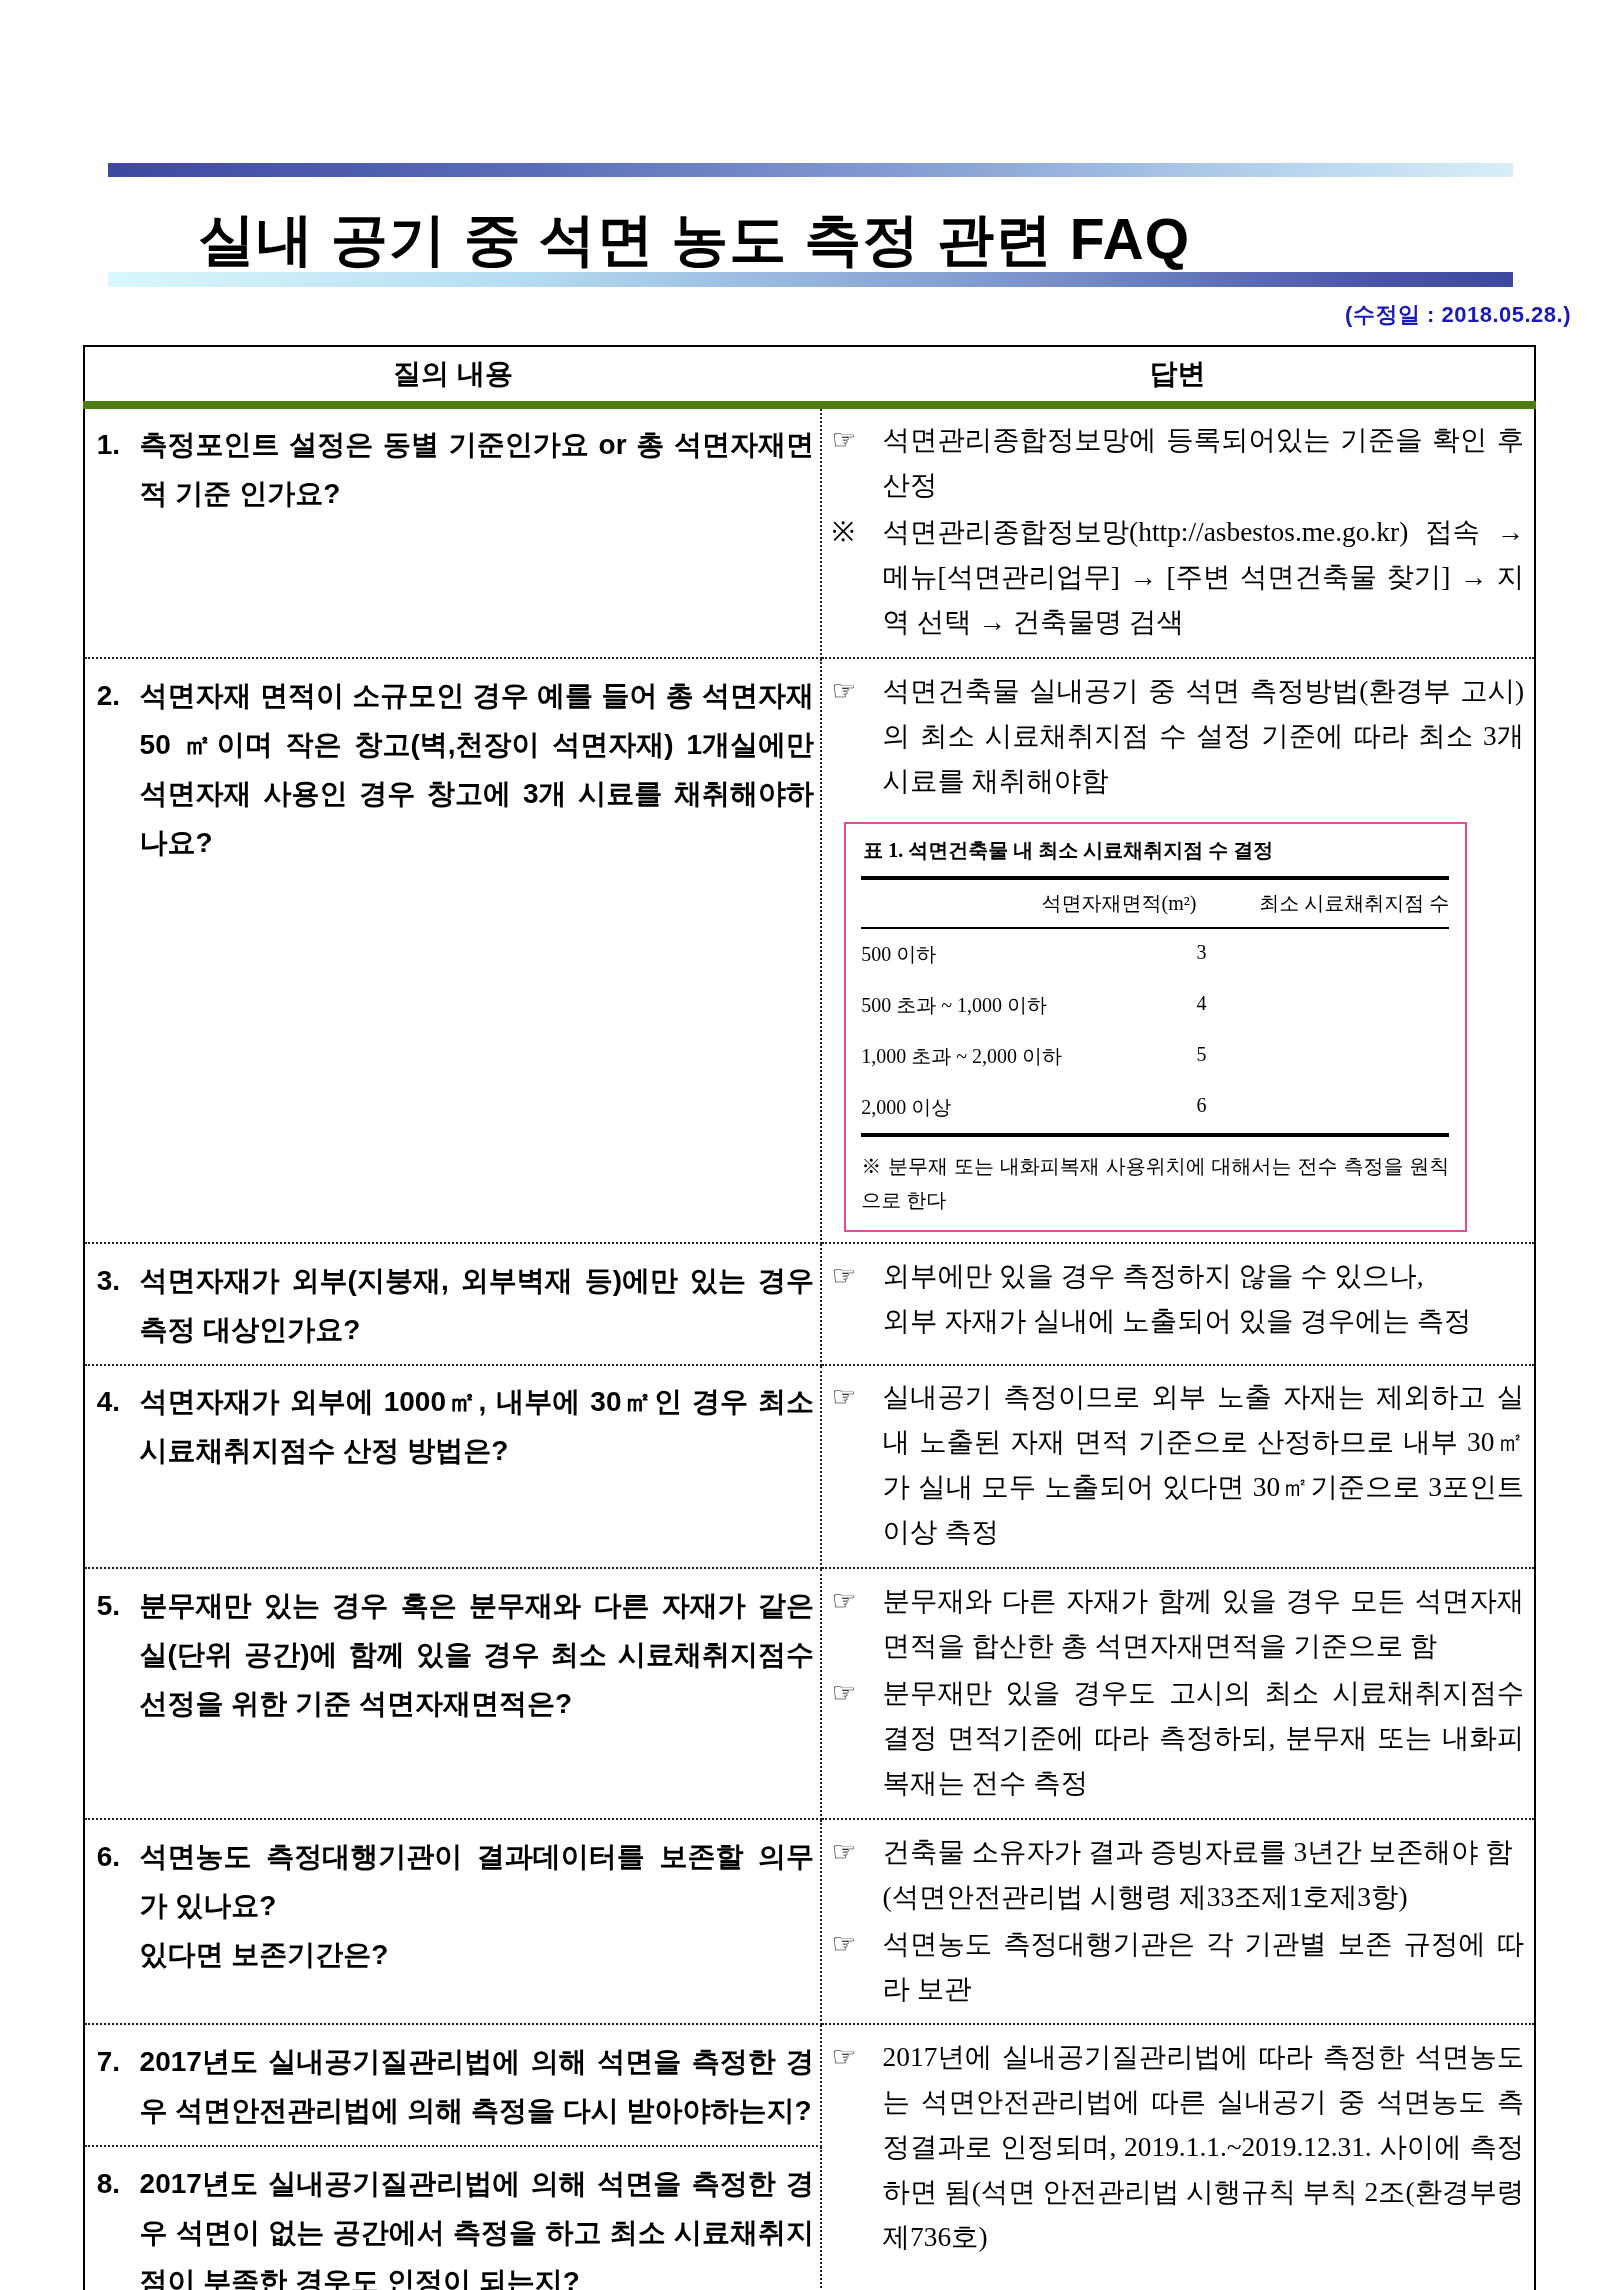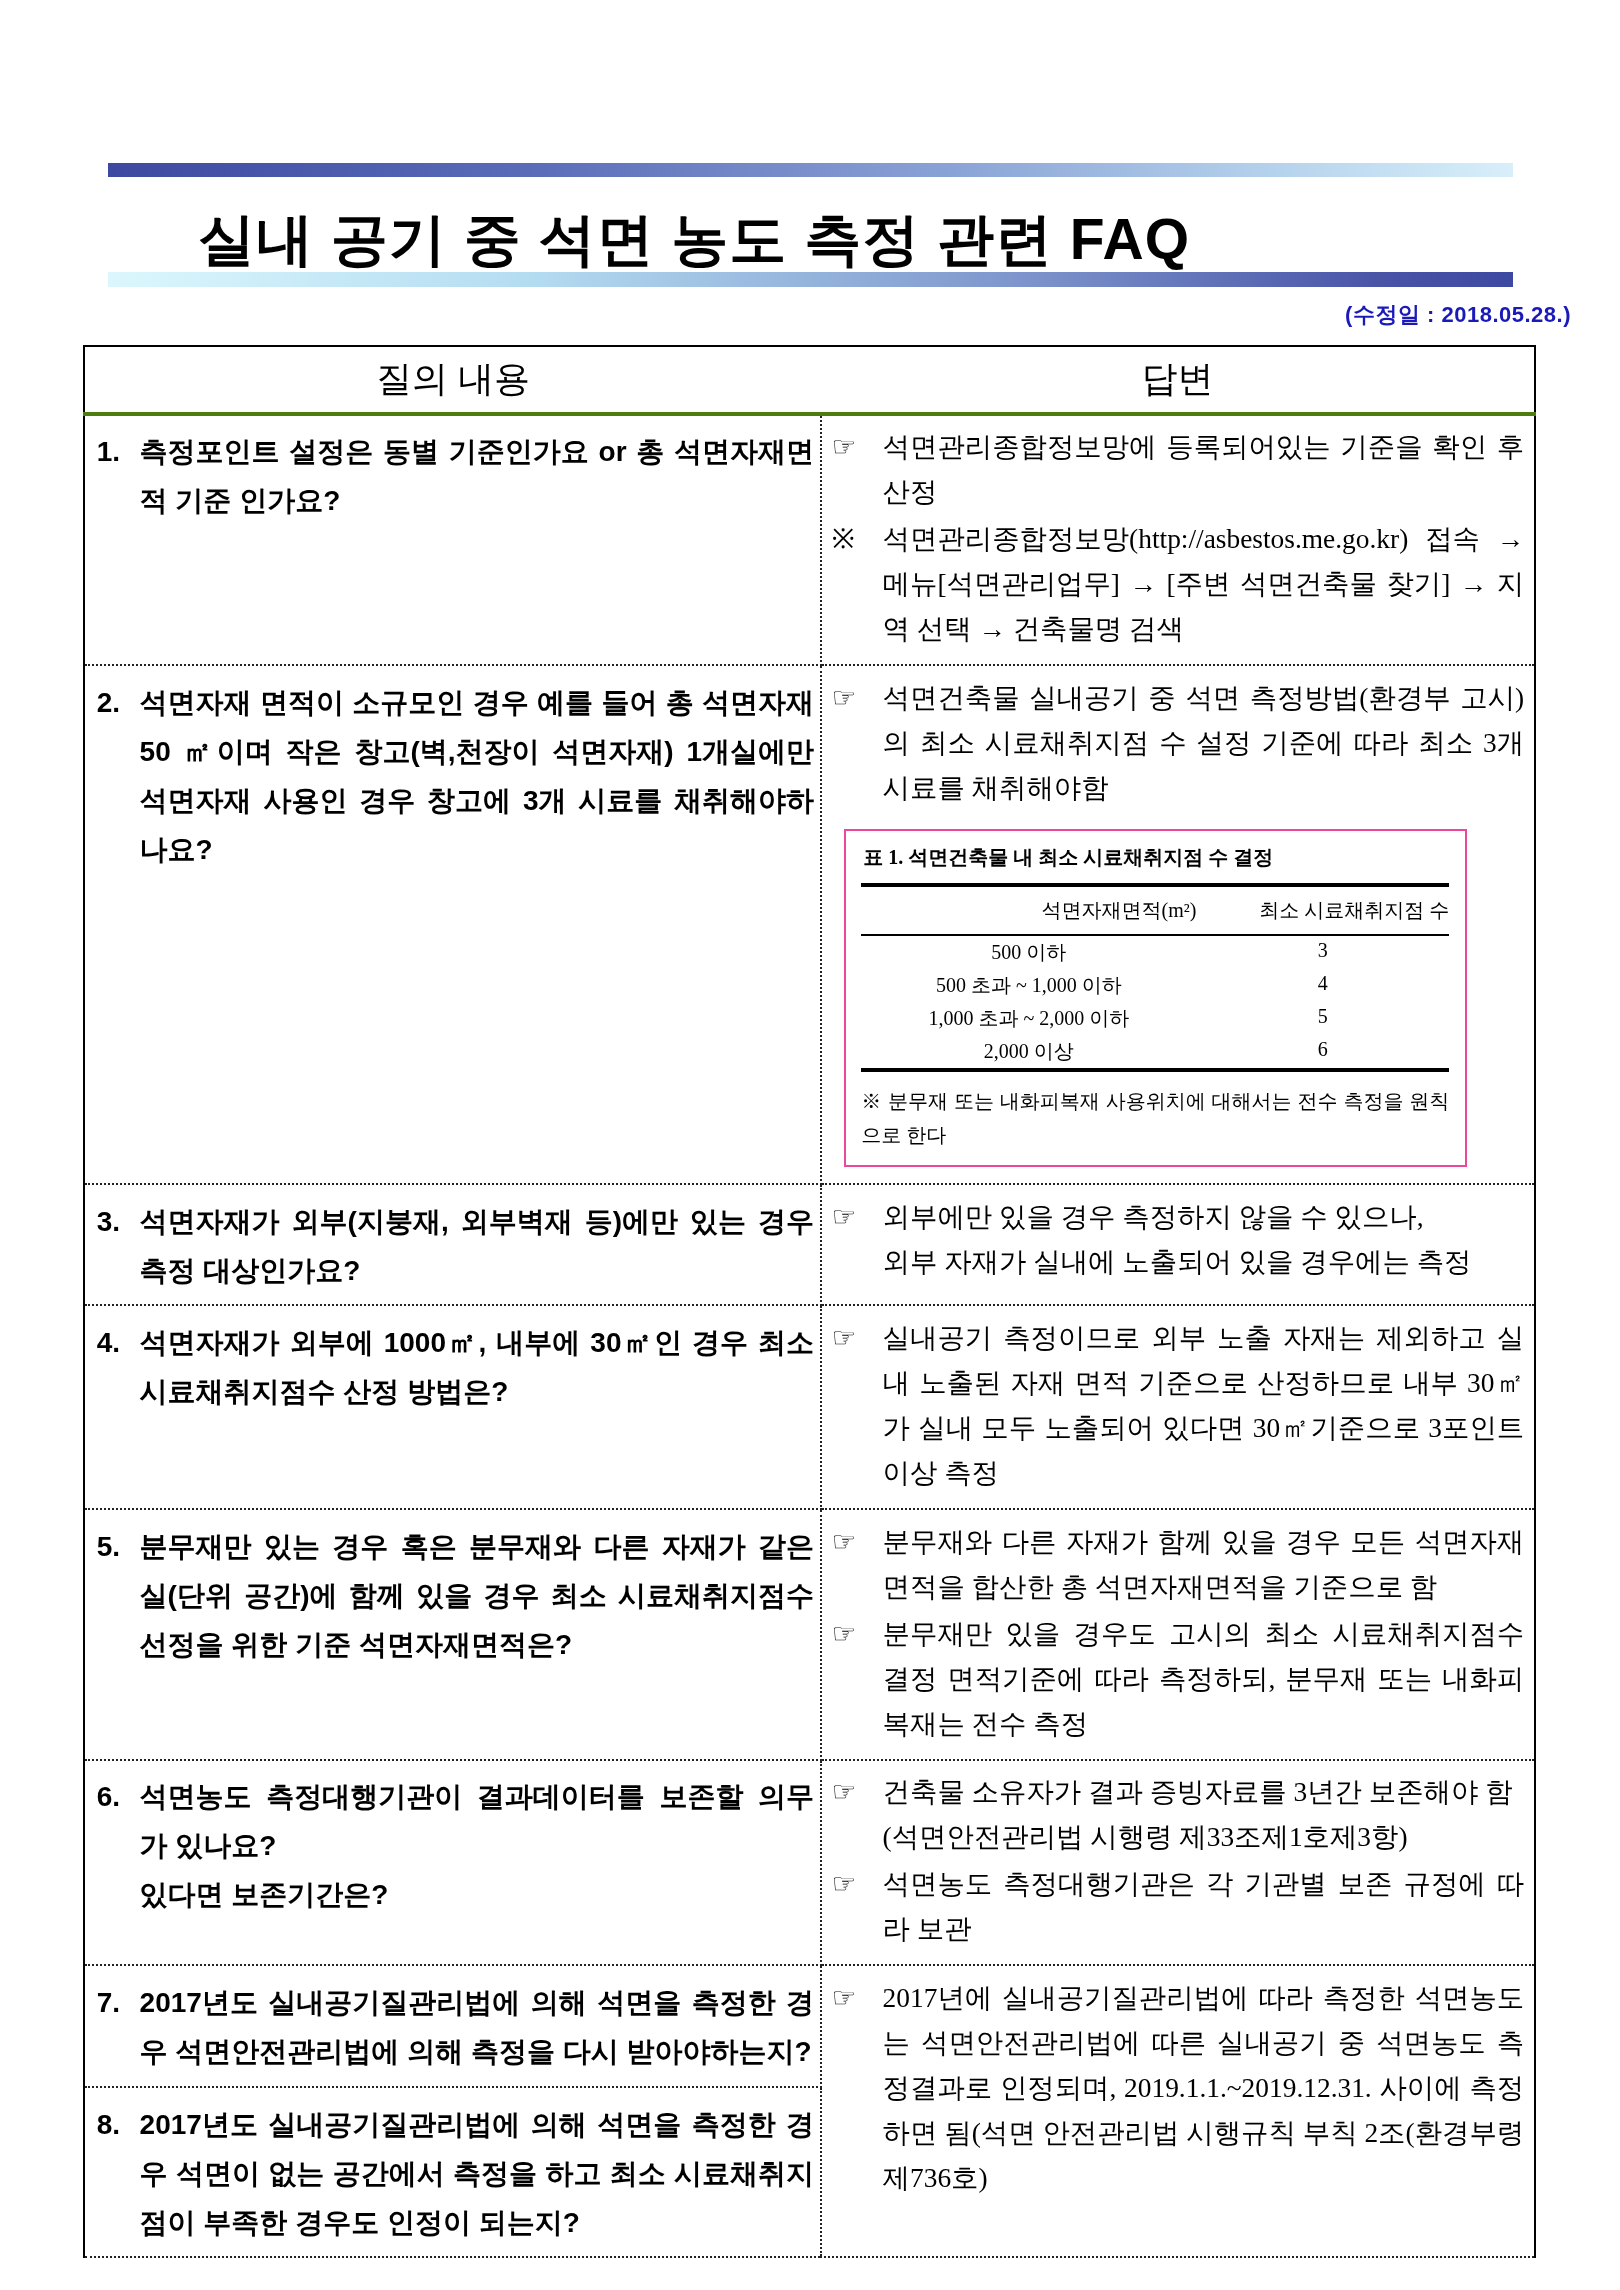--- a/index.html
+++ b/index.html
@@ -16,22 +16,22 @@
     font-size:57px; font-weight:bold; letter-spacing:1px; white-space:nowrap; }
   .date { position:absolute; top:300px; right:49px;
     color:#1a1ab8; font-size:22px; font-weight:bold; letter-spacing:0.5px; }
 
   
   table.faq { position:absolute; left:83px; top:345px; width:1451px;
     border-collapse:collapse; table-layout:fixed;
     border-top:2px solid #000; border-left:2px solid #000; border-right:2px solid #000; }
   col.c1 { width:737px; } col.c2 { width:714px; }
   td { vertical-align:top; border-bottom:2px dotted #222; }
-  tr.head td { border-bottom:4px solid #4d7c0f; text-align:center;
-    font-size:36px; font-weight:normal; padding:7.8px 0; height:32px; }
+  tr.head td { border-bottom:8px solid #4d7c0f; text-align:center;
+    font-size:28px; font-weight:bold; padding:7.8px 0; height:32px; }
   td.q { border-right:2px dotted #222; padding:11.8px 5.9px 9.8px 11.8px; }
   td.a { padding:9.8px 9.8px 9.8px 9.8px; }
 
   .qrow { display:flex; gap:7.8px; font-weight:bold; font-size:28px; line-height:49px; }
   .qnum { flex:0 0 35px; text-align:left; }
   .qtext { white-space:pre-line; text-align:justify; }
 
   td.a { font-family:"Liberation Serif", serif; }
   .arow { display:flex; gap:9.8px; font-size:27.4px; line-height:45px; margin-bottom:2px; }
   .amark { flex:0 0 41px; font-size:27.4px; }
@@ -42,21 +42,21 @@
   tr.r4 td { height:157px; } tr.r5 td { height:204px; } tr.r6 td { height:162px; }
   tr.r7 td { height:61px; }  tr.r8 td { height:118px; }
 
   
   .mini { border:2px solid #ec4899; width:588px; margin:17.6px 0 0 11.8px;
     padding:11.8px 15.7px 13.7px 15.7px; font-family:"Liberation Serif", serif; font-size:20px; }
   .mini-title { font-weight:bold; padding:2px 0 11.8px 2px; }
   .mini-grid { display:grid; grid-template-columns:57% 43%;
     border-top:4.9px solid #000; border-bottom:4.9px solid #000; }
   .mini-grid .mh { border-bottom:2px solid #000; text-align:right; padding:9.8px 0; }
-  .mini-grid .md { text-align:center; padding:3px 0; }
+  .mini-grid .md { padding:12px 0; }
   .mini-note { padding-top:11.8px; line-height:1.7; text-align:justify; }
 </style>
 </head>
 <body>
 
 <div class="rule rule-top"></div>
 <h1 class="title">실내 공기 중 석면 농도 측정 관련 FAQ</h1>
 <div class="rule rule-bottom"></div>
 <div class="date">(수정일 : 2018.05.28.)</div>
 

